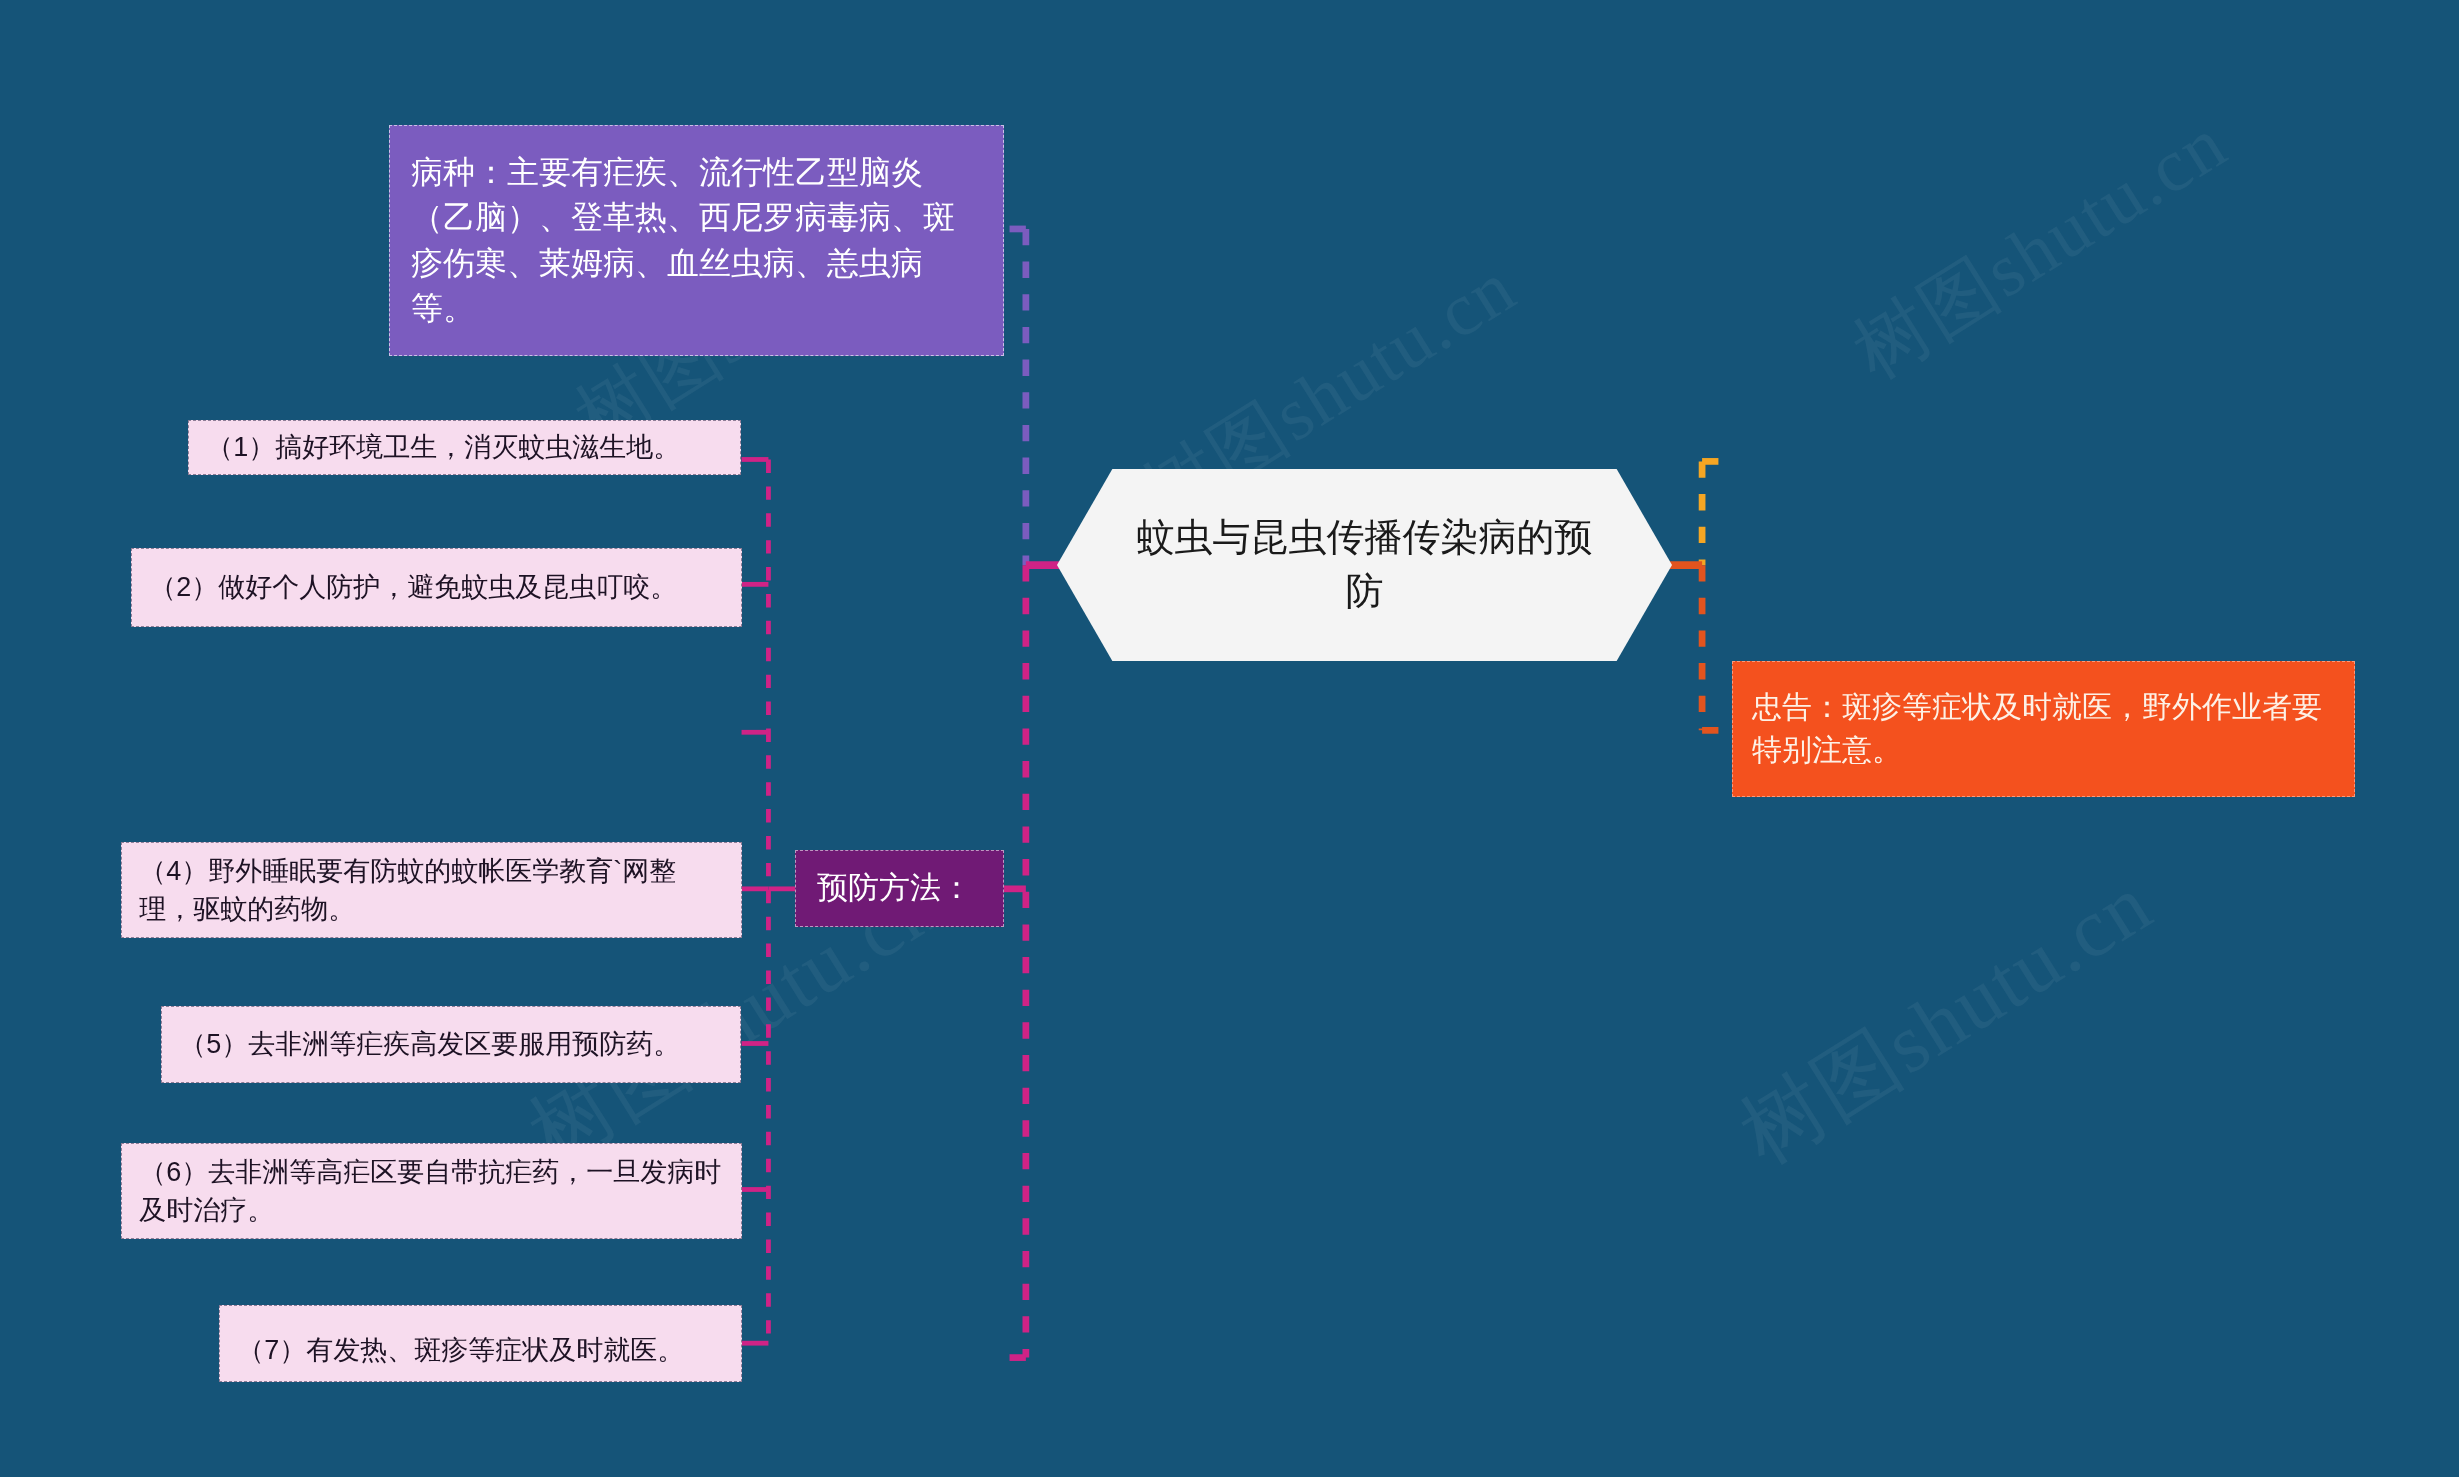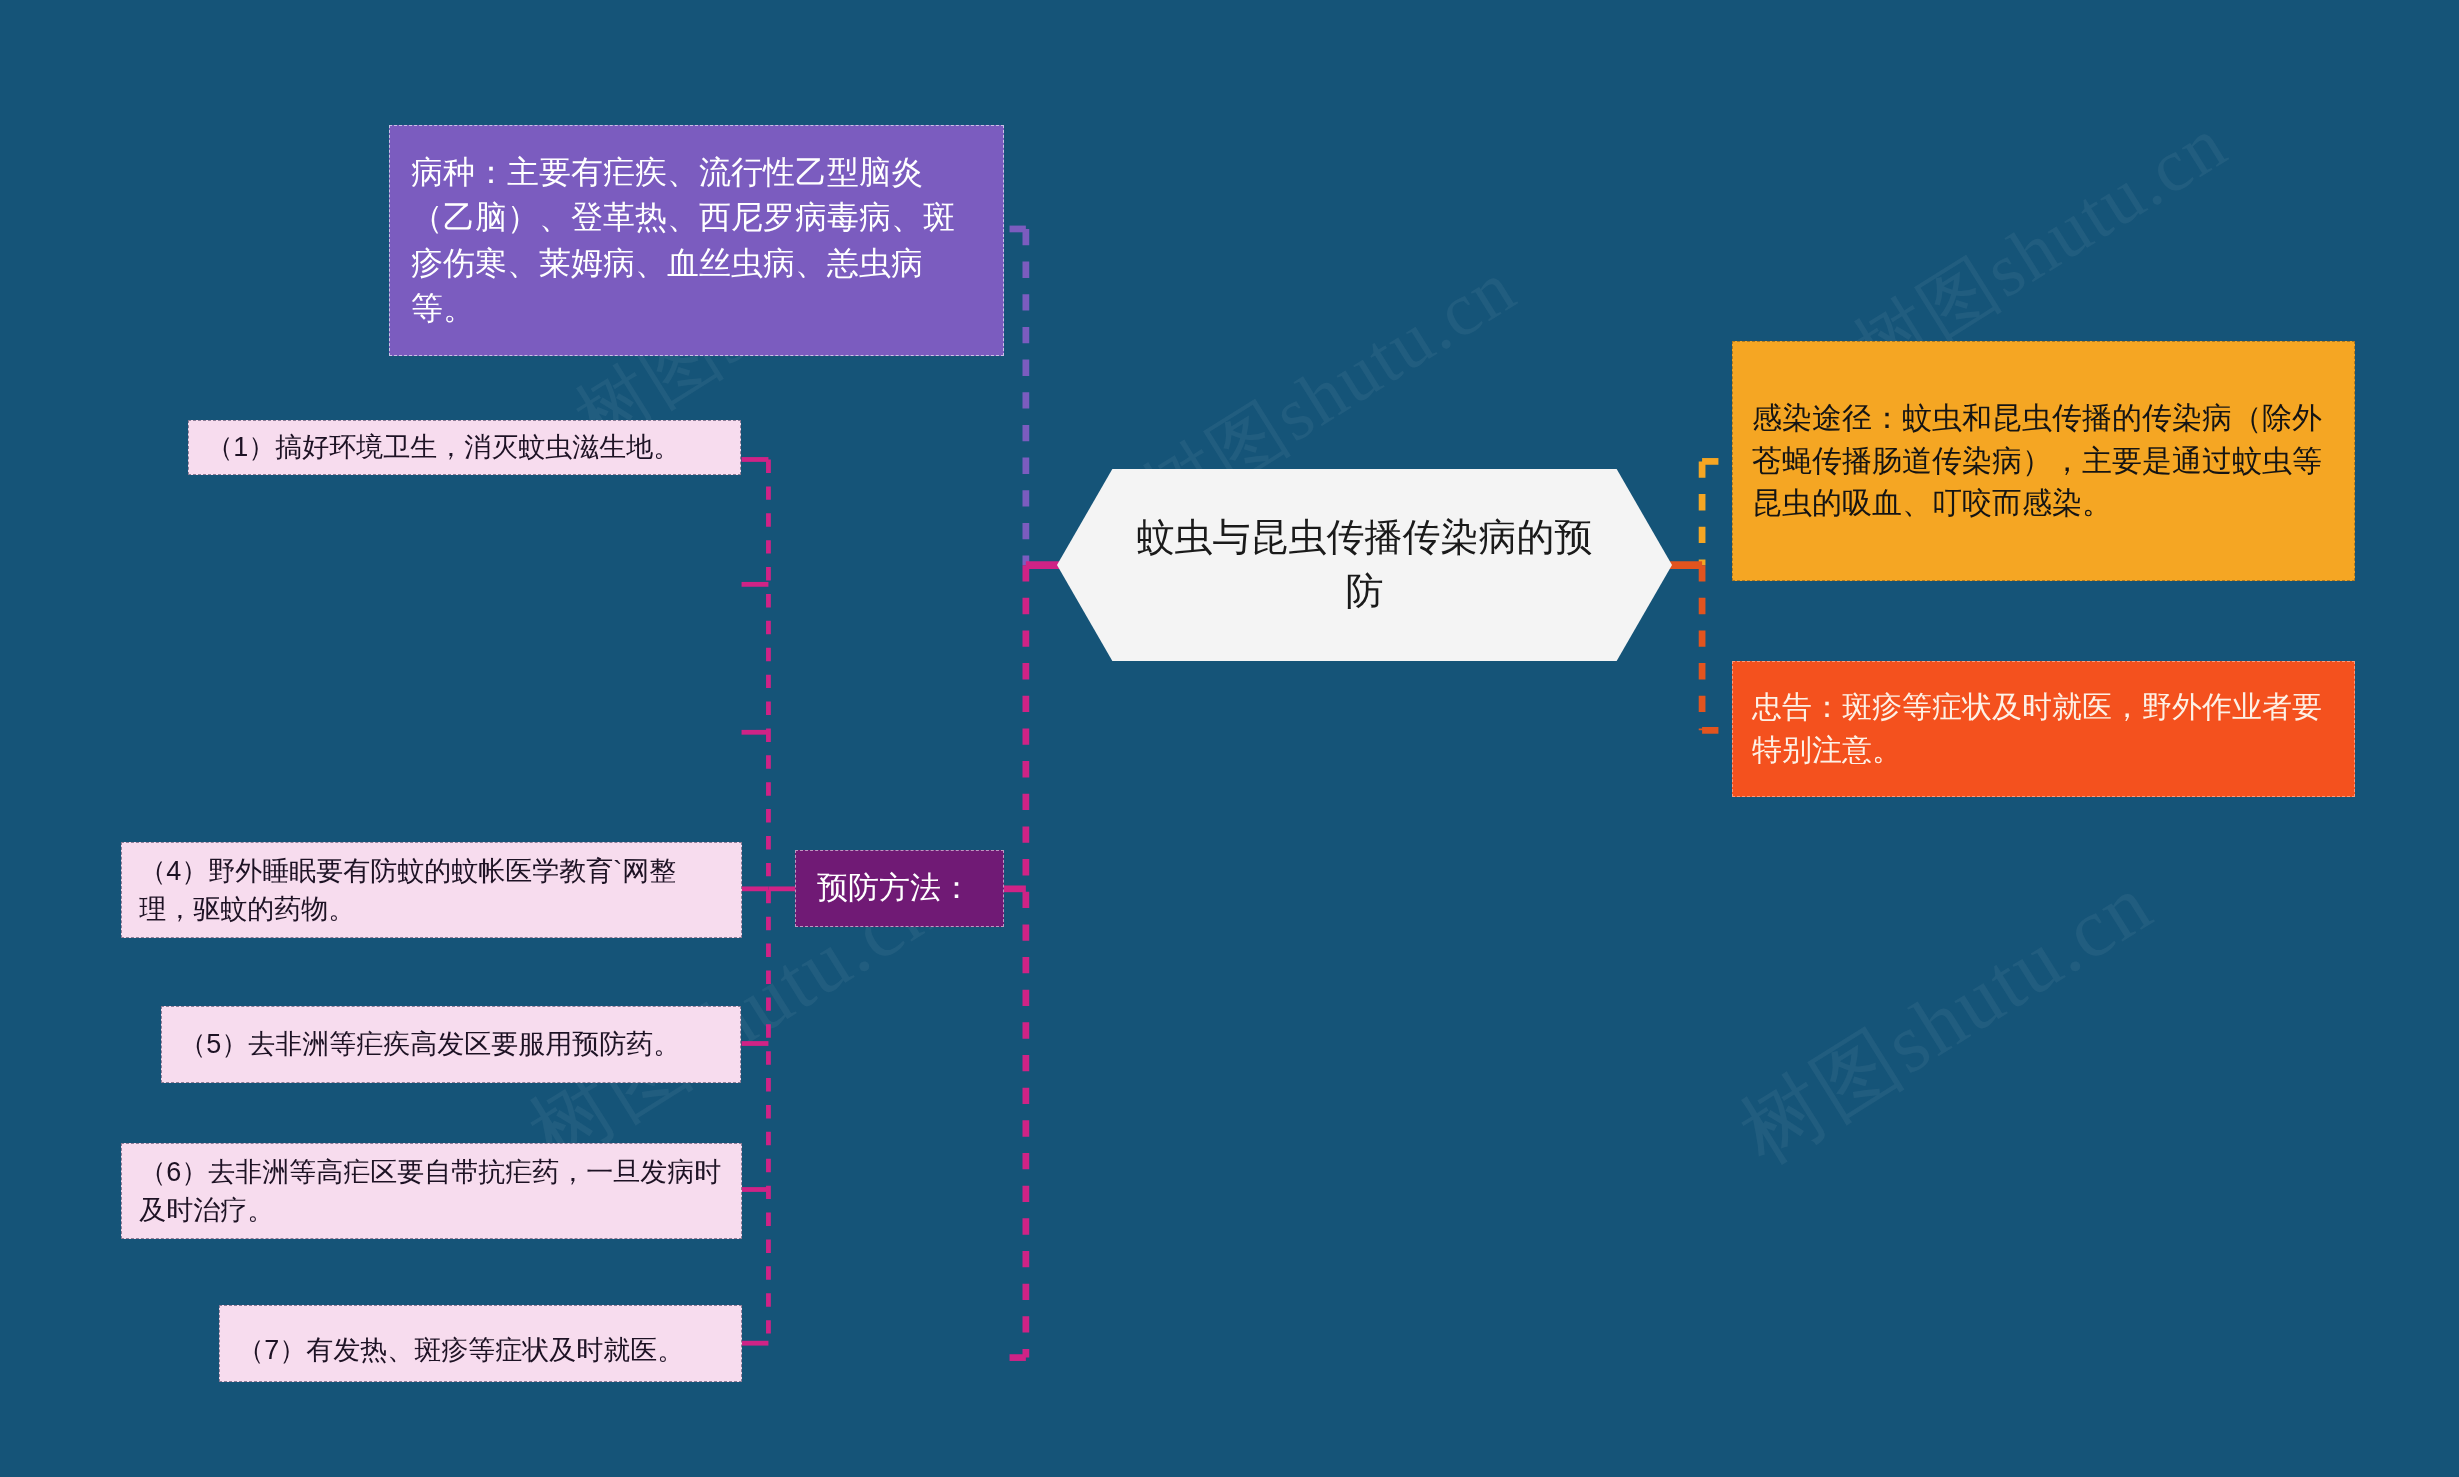--- a/index.html
+++ b/index.html
@@ -144,36 +144,36 @@
   </svg>
 
   <div class="node node-purple" style="left:389px;top:125px;width:615px;height:231px;">
     <span>病种：主要有疟疾、流行性乙型脑炎（乙脑）、登革热、西尼罗病毒病、斑疹伤寒、莱姆病、血丝虫病、恙虫病等。</span>
   </div>
 
   <div class="node node-center" style="left:1057px;top:469px;width:615px;height:192px;">
     <span class="txt">蚊虫与昆虫传播传染病的预防</span>
   </div>
 
-  <div class="node node-orange" style="left:1732px;top:341px;width:623px;height:240px;">
-    <span>感染途径：蚊虫和昆虫传播的传染病（除外苍蝇传播肠道传染病），主要是通过蚊虫等昆虫的吸血、叮咬而感染。</span>
-  </div>
 
   <div class="node node-red" style="left:1732px;top:661px;width:623px;height:136px;">
     <span>忠告：斑疹等症状及时就医，野外作业者要特别注意。</span>
   </div>
 
   <div class="node node-magenta" style="left:795px;top:850px;width:209px;height:77px;">
     <span>预防方法：</span>
   </div>
 
   <div class="node node-pink" style="left:188px;top:420px;width:553px;height:55px;">
     <span>（1）搞好环境卫生，消灭蚊虫滋生地。</span>
   </div>
 
+  <div class="node node-pink" style="left:131px;top:548px;width:611px;height:79px;">
+    <span>（2）做好个人防护，避免蚊虫及昆虫叮咬。</span>
+  </div>
 
 
   <div class="node node-pink" style="left:121px;top:842px;width:621px;height:96px;">
     <span>（4）野外睡眠要有防蚊的蚊帐医学教育`网整理，驱蚊的药物。</span>
   </div>
 
   <div class="node node-pink" style="left:161px;top:1006px;width:580px;height:77px;">
     <span>（5）去非洲等疟疾高发区要服用预防药。</span>
   </div>
 

